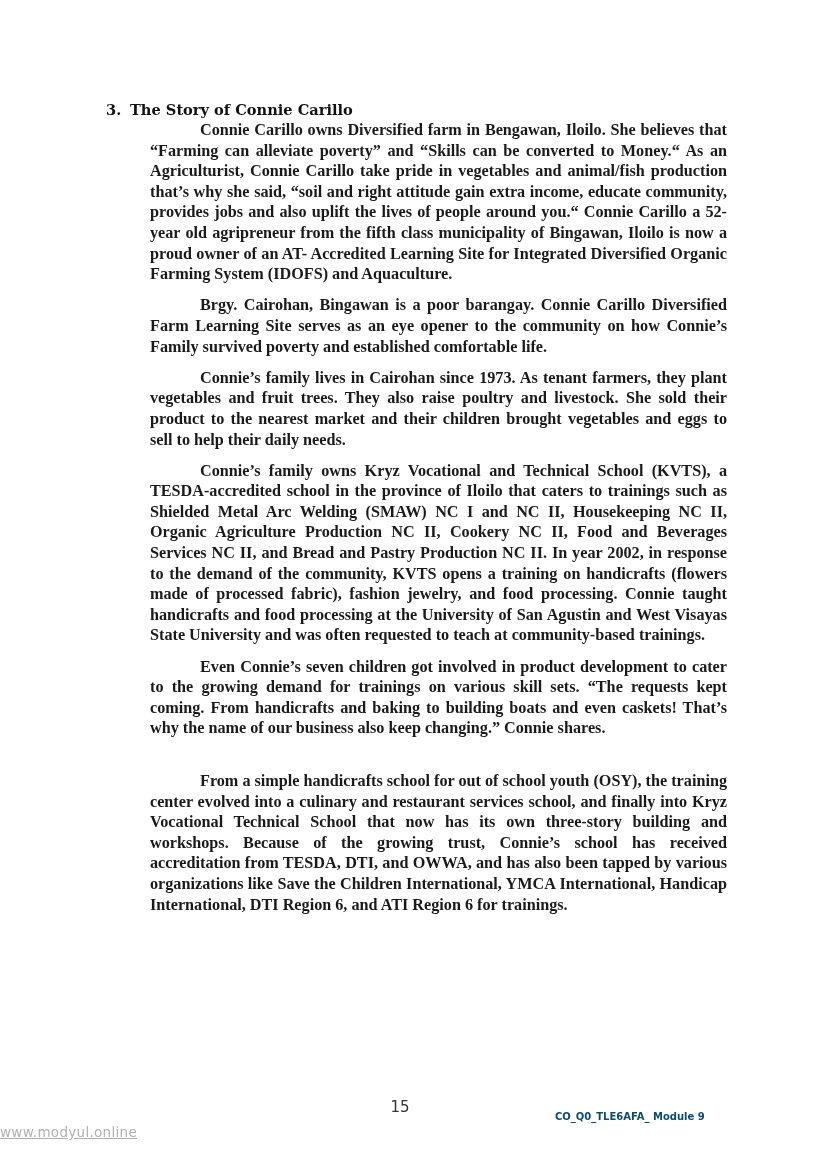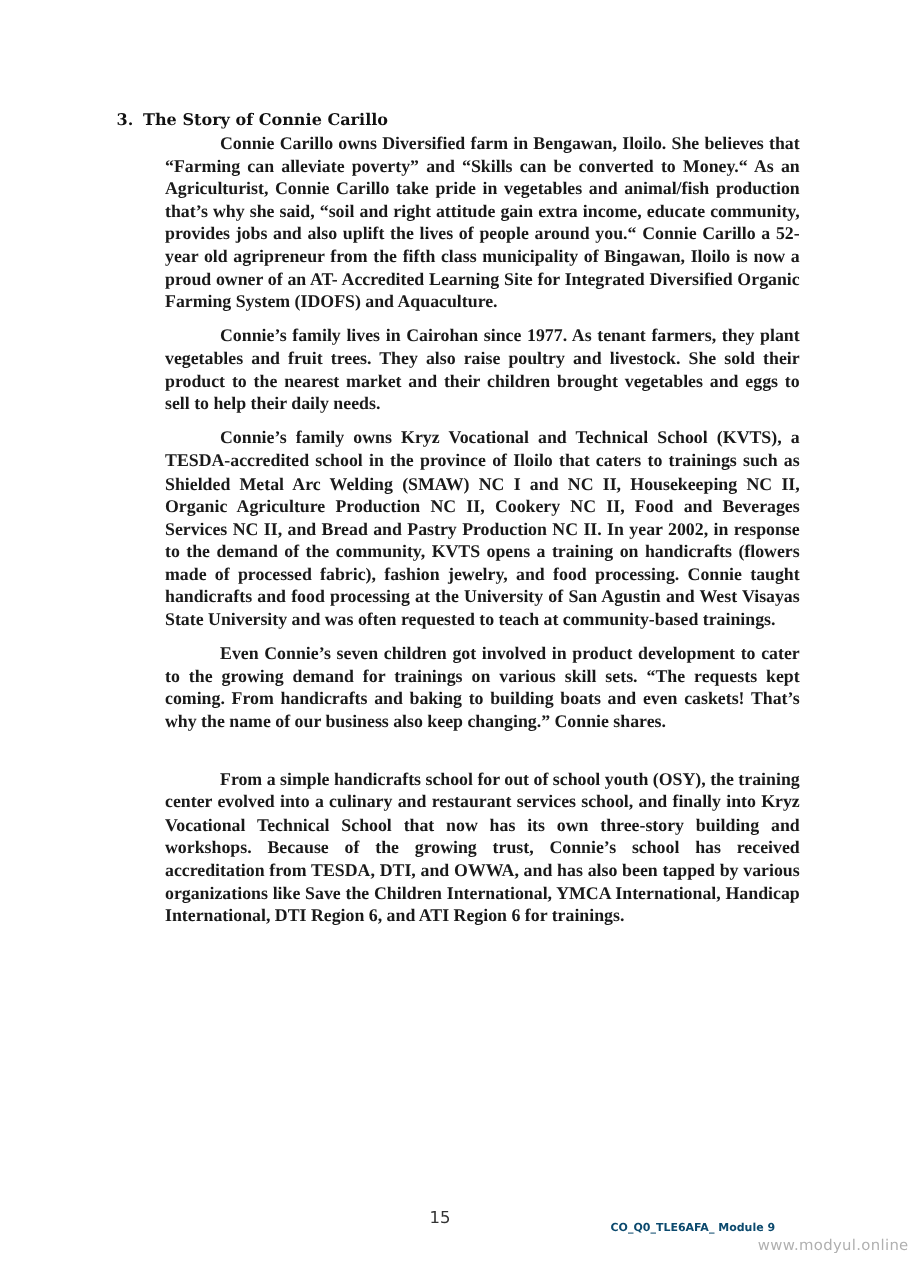--- a/index.html
+++ b/index.html
@@ -65,25 +65,26 @@
       text-align: center;
       font-family: "DejaVu Sans", sans-serif;
       font-size: 15px;
       color: #333;
     }
     .footer-site {
       position: absolute;
       left: 0;
       width: 826px;
       top: 1124px;
-      text-align: right;
+      text-align: left;
       font-family: "DejaVu Sans", sans-serif;
       font-size: 13.5px;
       color: #b0b0b0;
       letter-spacing: 0.3px;
+      text-decoration: underline;
     }
     .footer-module {
       position: absolute;
       left: 555px;
       top: 1111px;
       font-family: "DejaVu Sans", sans-serif;
       font-weight: bold;
       font-size: 10px;
       color: #0c4a6e;
       white-space: nowrap;
@@ -93,21 +94,22 @@
 <body>
 
 <div class="page">
 
   <div class="section-heading">
     <span class="num">3.</span><span>The Story of Connie Carillo</span>
   </div>
 
   <div class="body">
     <p>Connie Carillo owns Diversified farm in Bengawan, Iloilo. She believes that “Farming can alleviate poverty” and  “Skills can be converted to Money.“ As an Agriculturist, Connie Carillo take pride in vegetables and animal/fish production that’s why she said, “soil and right attitude gain extra income, educate community, provides jobs and also uplift the lives of people around you.“ Connie Carillo a 52-year old agripreneur from the fifth class municipality of Bingawan, Iloilo is now a proud owner of an AT- Accredited Learning Site for Integrated Diversified Organic Farming System (IDOFS) and Aquaculture.</p>
-    <p>Connie’s family lives in Cairohan since 1977. As tenant farmers, they plant vegetables and fruit trees. They also raise poultry and livestock. She sold their product to the nearest market and their children brought vegetables and eggs to sell to help their daily needs.</p>
+    <p>Brgy. Cairohan, Bingawan is a poor barangay. Connie Carillo Diversified Farm Learning Site serves as an eye opener to the community on how Connie’s Family survived poverty and established comfortable life.</p>
+    <p>Connie’s family lives in Cairohan since 1973. As tenant farmers, they plant vegetables and fruit trees. They also raise poultry and livestock. She sold their product to the nearest market and their children brought vegetables and eggs to sell to help their daily needs.</p>
     <p>Connie’s family owns Kryz Vocational and Technical School (KVTS), a TESDA-accredited school in the province of Iloilo that caters to trainings such as Shielded Metal Arc Welding (SMAW) NC I and NC II, Housekeeping NC II, Organic Agriculture Production NC II, Cookery NC II, Food and Beverages Services NC II, and Bread and Pastry Production NC II. In year 2002, in response to the demand of the community, KVTS opens a training on handicrafts (flowers made of processed fabric), fashion jewelry, and food processing. Connie taught handicrafts and food processing at the University of San Agustin and West Visayas State University and was often requested to teach at community-based trainings.</p>
     <p>Even Connie’s seven children got involved in product development to cater to the growing demand for trainings on various skill sets. “The requests kept coming. From handicrafts and baking to building boats and even caskets! That’s why the name of our business also keep changing.” Connie shares.</p>
     <p>From a simple handicrafts school for out of school youth (OSY), the training center evolved into a culinary and restaurant services school, and finally into Kryz Vocational Technical School that now has its own three-story building and workshops. Because of the growing trust, Connie’s school has received accreditation from TESDA, DTI, and OWWA, and has also been tapped by various organizations like Save the Children International, YMCA International, Handicap International, DTI Region 6, and ATI Region 6 for trainings.</p>
   </div>
 
   <div class="footer-page">15</div>
   <div class="footer-site">www.modyul.online</div>
   <div class="footer-module">CO_Q0_TLE6AFA_ Module 9</div>
 
 </div>

